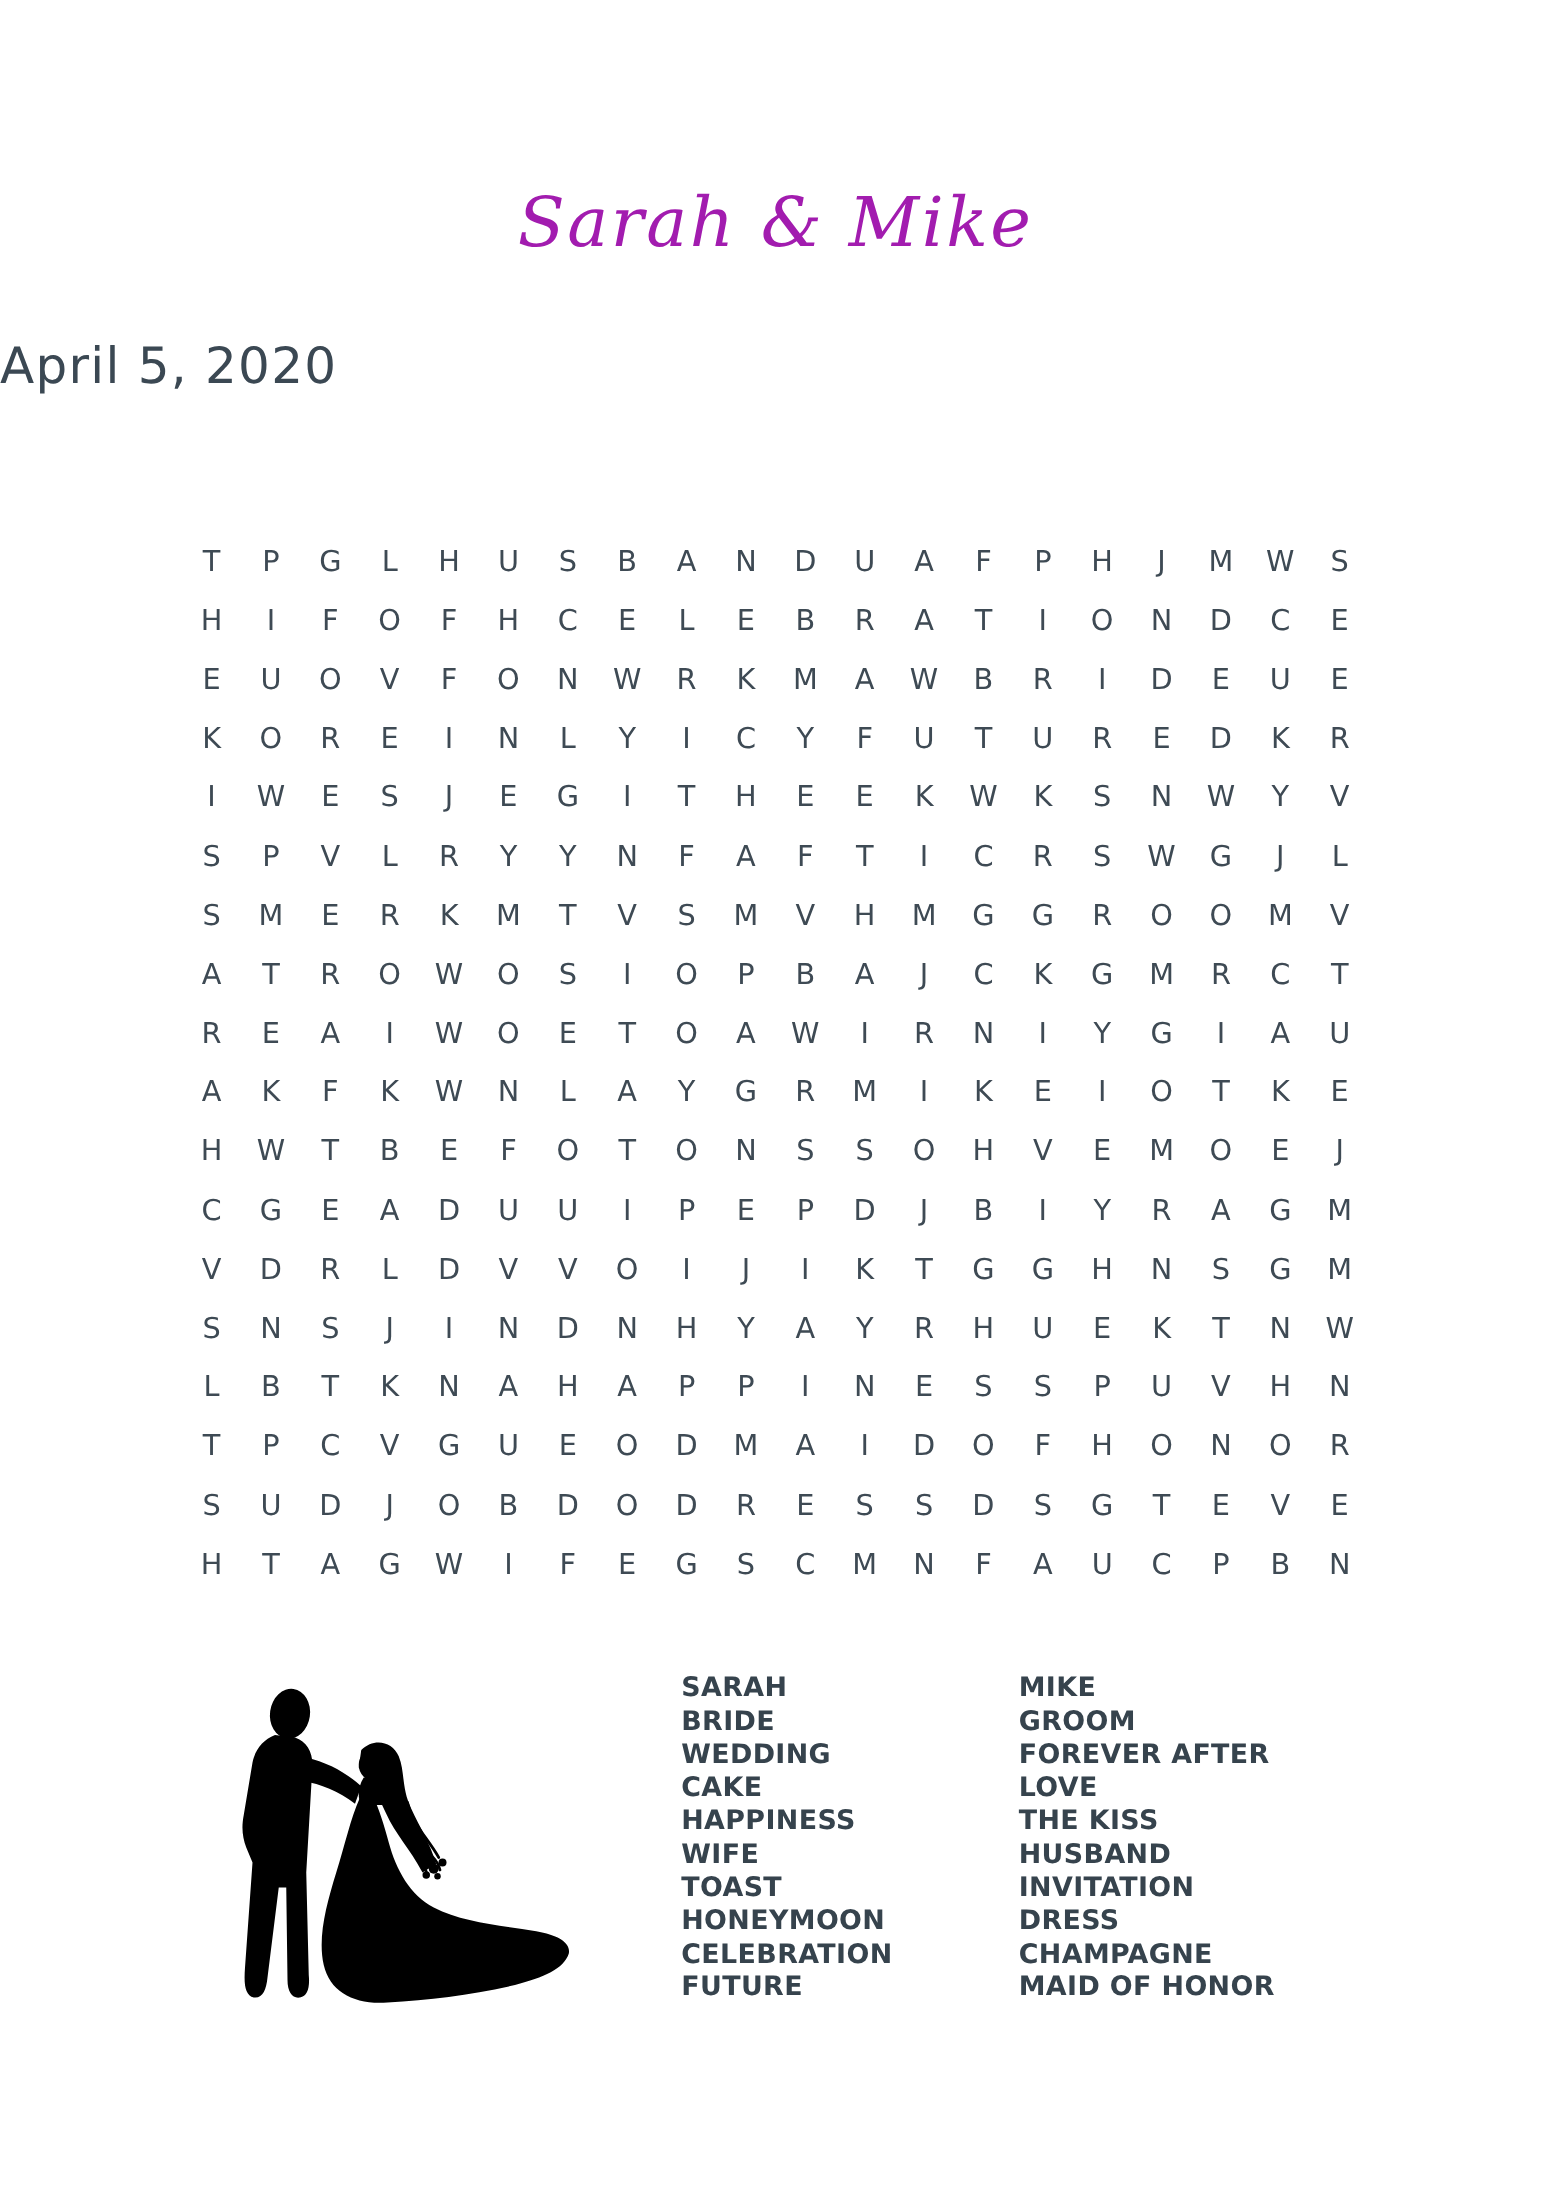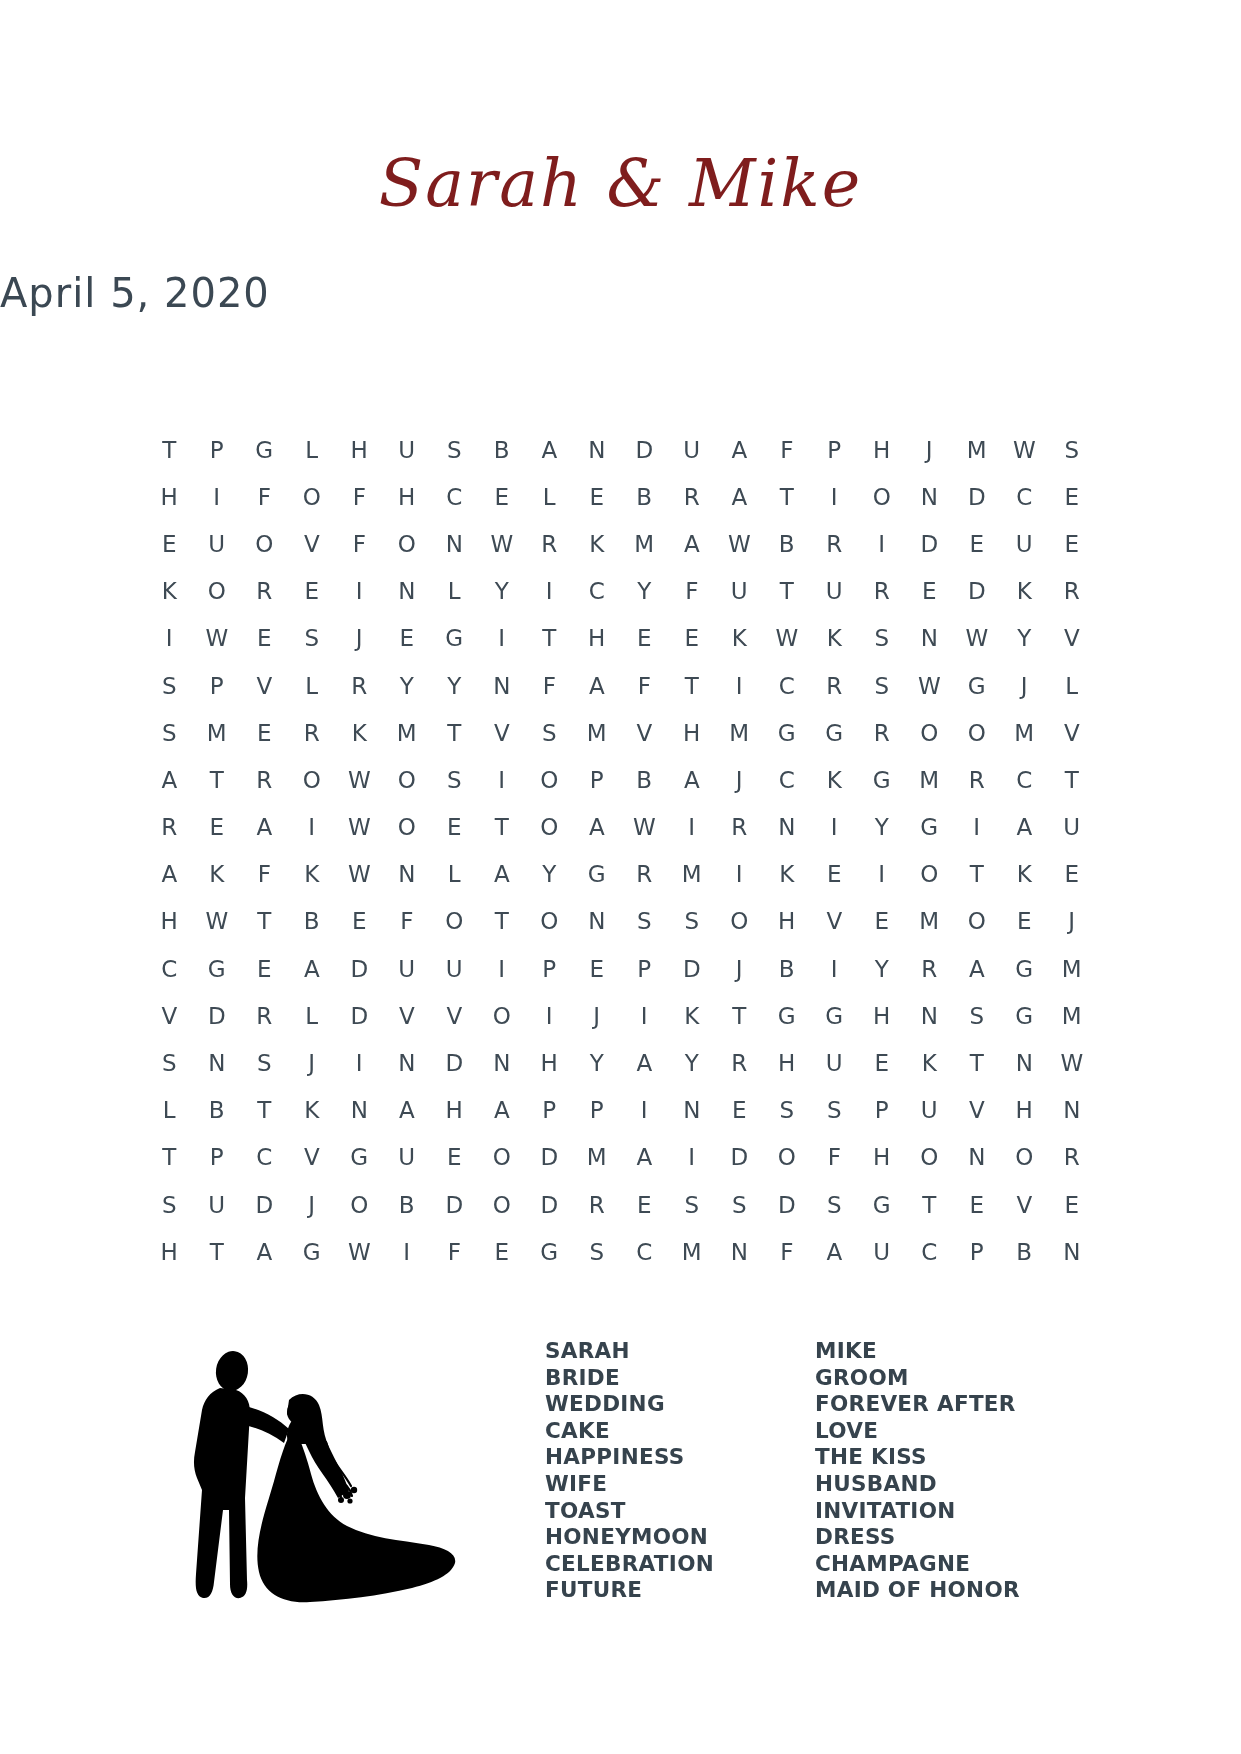--- a/index.html
+++ b/index.html
@@ -11,24 +11,24 @@
     font-family:"DejaVu Sans","Liberation Sans",sans-serif;
     color:#3b4853;
     overflow:hidden;
   }
   .title{
     position:absolute;top:148px;left:0;width:100%;
     text-align:center;
     font-family:"DejaVu Serif","Liberation Serif",serif;
     font-style:italic;
     font-weight:400;
-    font-size:65px;
+    font-size:55px;
     line-height:1.1;
     letter-spacing:2px;
-    color:#7f1d1d;
+    color:#a21caf;
   }
   .date{
     position:absolute;top:270px;left:0;width:100%;
     text-align:left;
     font-size:40px;
     font-weight:400;
     letter-spacing:1px;
     color:#3b4853;
   }
   .word-grid{

